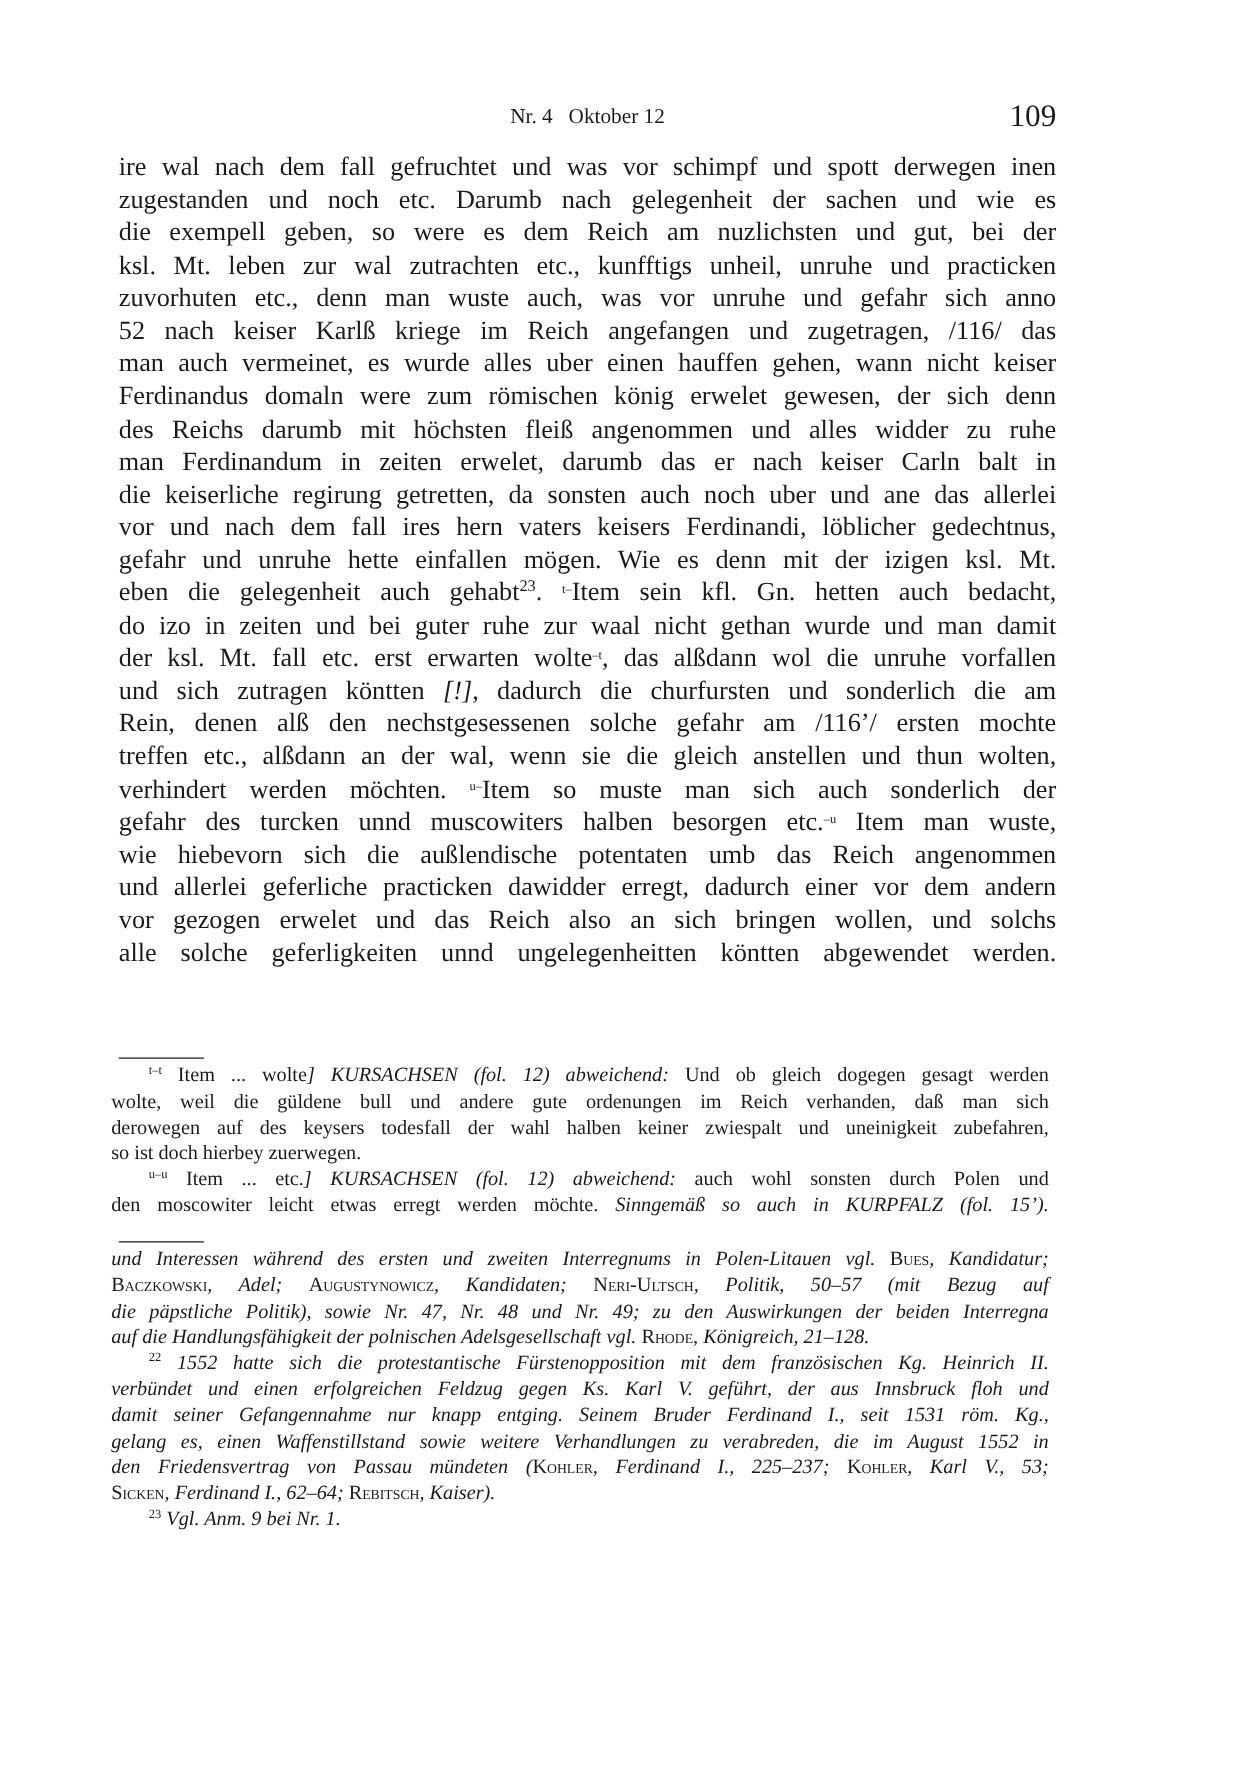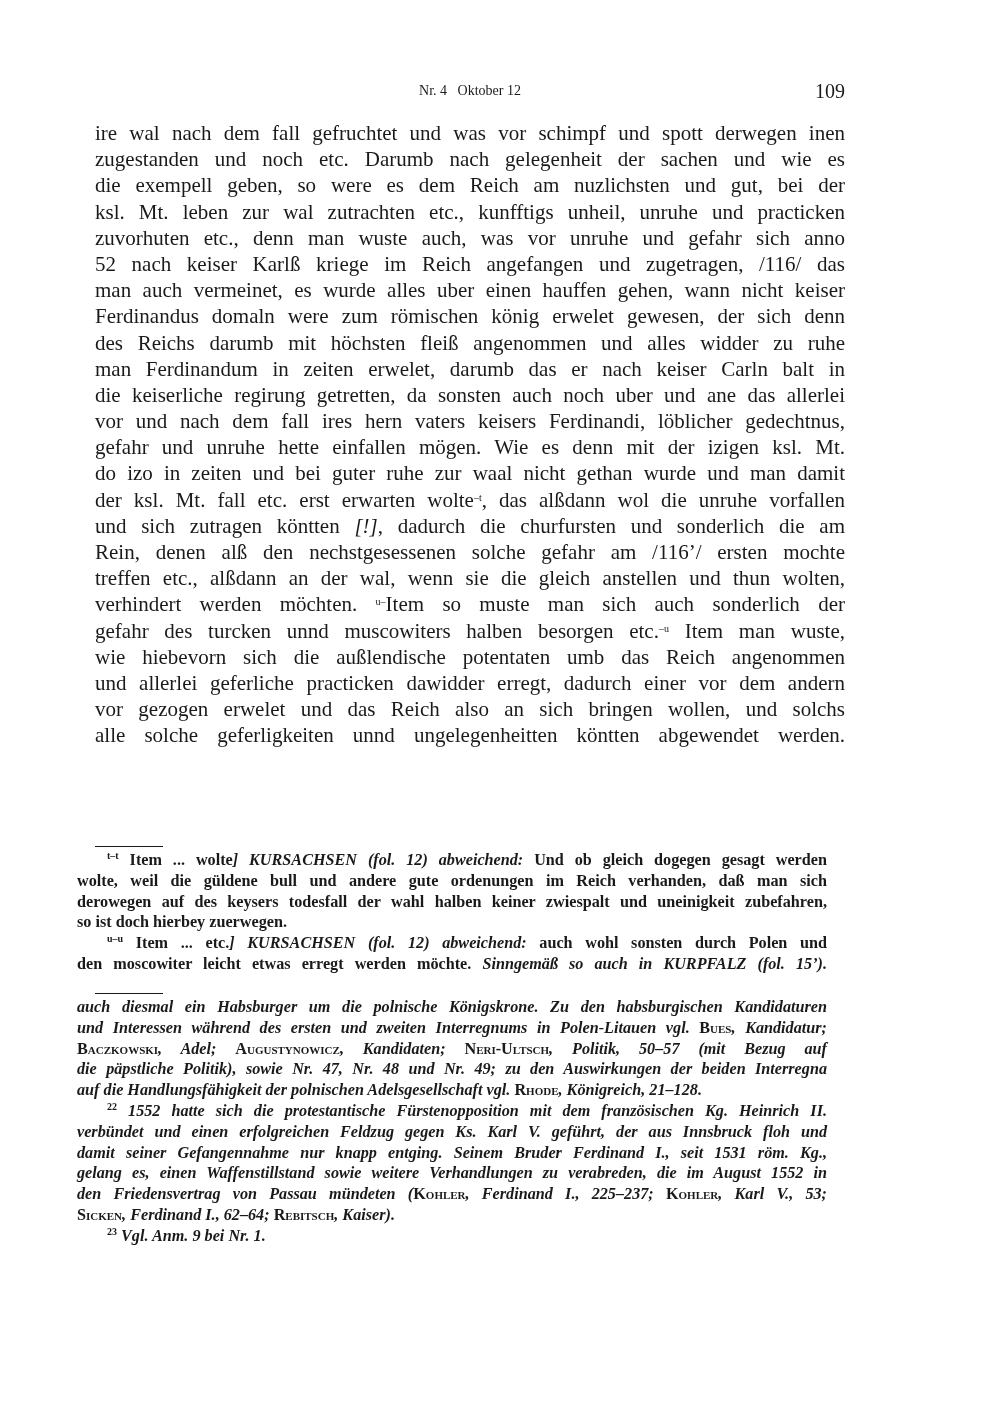--- a/index.html
+++ b/index.html
@@ -1,27 +1,27 @@
 <!DOCTYPE html>
 <html><head>
 <meta charset="utf-8">
 <style>
   html, body { margin: 0; padding: 0; background: #ffffff; }
   body { width: 1004px; height: 1418px; position: relative; overflow: hidden;
          font-family: "Liberation Serif", "DejaVu Serif", serif; color: #1a1a1a; }
   .header { position: absolute; top: 80px; left: 95px; width: 750px; height: 26px; }
-  .header .running { position: absolute; left: 0; right: 0; text-align: center; font-size: 14px; top: 3px; }
-  .header .pageno { position: absolute; right: 0; font-size: 20px; top: 0; }
+  .header .running { position: absolute; left: 0; right: 0; text-align: center; font-size: 17px; top: 3px; }
+  .header .pageno { position: absolute; right: 0; font-size: 25px; top: 0; }
   .body-text { position: absolute; top: 120px; left: 95px; width: 750px;
                font-size: 21px; line-height: 26.2px; text-align: justify; }
   .body-text .ln { display: block; text-align: justify; text-align-last: justify; white-space: nowrap; height: 26.2px; }
   .body-text .ln span.inner { display: inline-block; width: 750px; text-align: justify; text-align-last: justify; white-space: normal; }
   sup { font-size: 13px; line-height: 0; vertical-align: 7px; }
   .rule { position: absolute; left: 95px; height: 1px; background: #1a1a1a; }
-  .notes { position: absolute; left: 77px; width: 750px; font-size: 16.2px; line-height: 20.8px; font-weight: bold; }
+  .notes { position: absolute; left: 89px; width: 750px; font-size: 16.2px; line-height: 20.8px; }
   .notes .ln { display: block; white-space: nowrap; height: 20.8px; }
   .notes .ln span.inner { display: inline-block; width: 750px; text-align: justify; text-align-last: justify; white-space: normal; }
   .notes .ln.last span.inner { text-align-last: left; }
   .notes .ln.indent span.inner { padding-left: 30px; width: 720px; }
   .it { font-style: italic; }
   .sc { font-variant: small-caps; font-style: normal; }
   .mk { font-size: 10px; vertical-align: 6px; line-height: 0; }
 </style>
 </head>
 <body>
@@ -38,20 +38,21 @@
   <span class="ln"><span class="inner">ksl. Mt. leben zur wal zutrachten etc., kunfftigs unheil, unruhe und practicken</span></span>
   <span class="ln"><span class="inner">zuvorhuten etc., denn man wuste auch, was vor unruhe und gefahr sich anno</span></span>
   <span class="ln"><span class="inner">52 nach keiser Karlß kriege im Reich angefangen und zugetragen, /116/ das</span></span>
   <span class="ln"><span class="inner">man auch vermeinet, es wurde alles uber einen hauffen gehen, wann nicht keiser</span></span>
   <span class="ln"><span class="inner">Ferdinandus domaln were zum römischen könig erwelet gewesen, der sich denn</span></span>
   <span class="ln"><span class="inner">des Reichs darumb mit höchsten fleiß angenommen und alles widder zu ruhe</span></span>
   <span class="ln"><span class="inner">man Ferdinandum in zeiten erwelet, darumb das er nach keiser Carln balt in</span></span>
   <span class="ln"><span class="inner">die keiserliche regirung getretten, da sonsten auch noch uber und ane das allerlei</span></span>
   <span class="ln"><span class="inner">vor und nach dem fall ires hern vaters keisers Ferdinandi, löblicher gedechtnus,</span></span>
   <span class="ln"><span class="inner">gefahr und unruhe hette einfallen mögen. Wie es denn mit der izigen ksl. Mt.</span></span>
+  <span class="ln"><span class="inner"><span>eben die gelegenheit auch gehabt</span><sup>23</sup><span>. </span><sup class="mk">t–</sup><span>Item sein kfl. Gn. hetten auch bedacht,</span></span></span>
   <span class="ln"><span class="inner">do izo in zeiten und bei guter ruhe zur waal nicht gethan wurde und man damit</span></span>
   <span class="ln"><span class="inner"><span>der ksl. Mt. fall etc. erst erwarten wolte</span><sup class="mk">–t</sup><span>, das alßdann wol die unruhe vorfallen</span></span></span>
   <span class="ln"><span class="inner"><span>und sich zutragen köntten</span> <span class="it">[!]</span><span>, dadurch die churfursten und sonderlich die am</span></span></span>
   <span class="ln"><span class="inner">Rein, denen alß den nechstgesessenen solche gefahr am /116’/ ersten mochte</span></span>
   <span class="ln"><span class="inner">treffen etc., alßdann an der wal, wenn sie die gleich anstellen und thun wolten,</span></span>
   <span class="ln"><span class="inner"><span>verhindert werden möchten.</span> <sup class="mk">u–</sup><span>Item so muste man sich auch sonderlich der</span></span></span>
   <span class="ln"><span class="inner"><span>gefahr des turcken unnd muscowiters halben besorgen etc.</span><sup class="mk">–u</sup><span> Item man wuste,</span></span></span>
   <span class="ln"><span class="inner">wie hiebevorn sich die außlendische potentaten umb das Reich angenommen</span></span>
   <span class="ln"><span class="inner">und allerlei geferliche practicken dawidder erregt, dadurch einer vor dem andern</span></span>
   <span class="ln"><span class="inner">vor gezogen erwelet und das Reich also an sich bringen wollen, und solchs</span></span>
@@ -65,21 +66,20 @@
   <span class="ln"><span class="inner">wolte, weil die güldene bull und andere gute ordenungen im Reich verhanden, daß man sich</span></span>
   <span class="ln"><span class="inner">derowegen auf des keysers todesfall der wahl halben keiner zwiespalt und uneinigkeit zubefahren,</span></span>
   <span class="ln last"><span class="inner">so ist doch hierbey zuerwegen.</span></span>
   <span class="ln indent"><span class="inner"><sup class="mk">u–u</sup> <span>Item ... etc.</span><span class="it">] KURSACHSEN (fol. 12) abweichend:</span><span> auch wohl sonsten durch Polen und</span></span></span>
   <span class="ln"><span class="inner"><span>den moscowiter leicht etwas erregt werden möchte. </span><span class="it">Sinngemäß so auch in KURPFALZ (fol. 15’).</span></span></span>
 </div>
 
 <div class="rule" style="top:993px; width:68px;"></div>
 
 <div class="notes it" style="top:997px;">
-  <span class="ln"><span class="inner">auch diesmal ein Habsburger um die polnische Königskrone. Zu den habsburgischen Kandidaturen</span></span>
   <span class="ln"><span class="inner"><span>und Interessen während des ersten und zweiten Interregnums in Polen-Litauen vgl. </span><span class="sc">Bues</span><span>, Kandidatur;</span></span></span>
   <span class="ln"><span class="inner"><span class="sc">Baczkowski</span><span>, Adel; </span><span class="sc">Augustynowicz</span><span>, Kandidaten; </span><span class="sc">Neri-Ultsch</span><span>, Politik, 50–57 (mit Bezug auf</span></span></span>
   <span class="ln"><span class="inner">die päpstliche Politik), sowie Nr. 47, Nr. 48 und Nr. 49; zu den Auswirkungen der beiden Interregna</span></span>
   <span class="ln last"><span class="inner"><span>auf die Handlungsfähigkeit der polnischen Adelsgesellschaft vgl. </span><span class="sc">Rhode</span><span>, Königreich, 21–128.</span></span></span>
 
   <span class="ln indent"><span class="inner"><sup class="mk" style="font-style:normal;">22</sup><span> 1552 hatte sich die protestantische Fürstenopposition mit dem französischen Kg. Heinrich II.</span></span></span>
   <span class="ln"><span class="inner">verbündet und einen erfolgreichen Feldzug gegen Ks. Karl V. geführt, der aus Innsbruck floh und</span></span>
   <span class="ln"><span class="inner">damit seiner Gefangennahme nur knapp entging. Seinem Bruder Ferdinand I., seit 1531 röm. Kg.,</span></span>
   <span class="ln"><span class="inner">gelang es, einen Waffenstillstand sowie weitere Verhandlungen zu verabreden, die im August 1552 in</span></span>
   <span class="ln"><span class="inner"><span>den Friedensvertrag von Passau mündeten (</span><span class="sc">Kohler</span><span>, Ferdinand I., 225–237; </span><span class="sc">Kohler</span><span>, Karl V., 53;</span></span></span>

